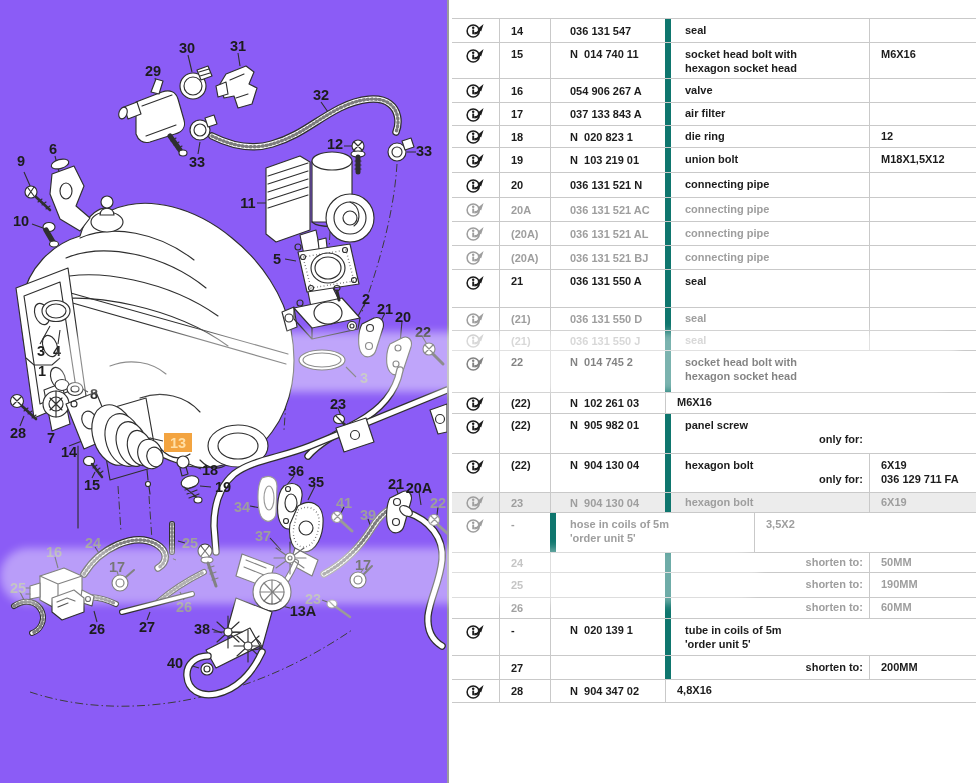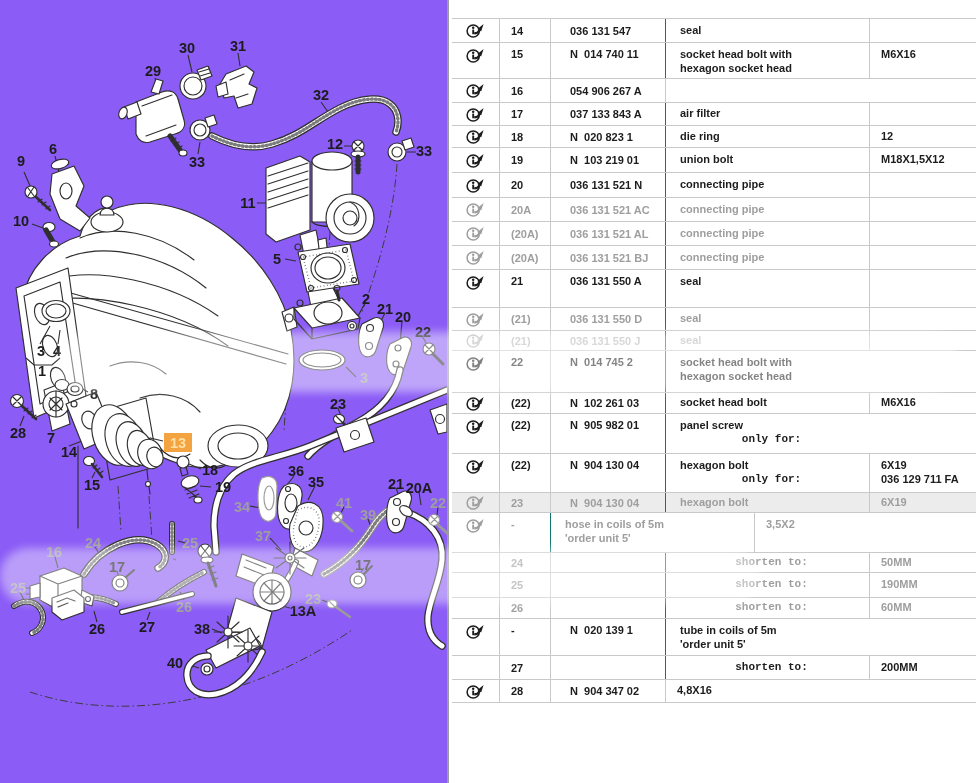--- a/index.html
+++ b/index.html
@@ -34,24 +34,24 @@
        font-size:11px;font-weight:bold;color:#1c1c1c;}
   .row.sel{background:#ececec;}
   .row.grey{color:#9e9e9e;}
   .row.faded{color:#b9b9b9;}
   .cell{box-sizing:border-box;display:flex;flex-direction:column;justify-content:center;}
   .row.top .cell{justify-content:flex-start;padding-top:5px;}
   .c-icon{width:47px;align-items:center;}
   .row.top .c-icon{padding-top:4px;}
   .c-pos{width:51px;border-left:1px solid #c9c9c9;padding-left:11px;}
   .c-part{width:115px;border-left:1px solid #c9c9c9;padding-left:19px;white-space:pre;}
-  .c-desc{width:204px;border-left:1px solid #0f766e;padding-left:14px;}
+  .c-desc{width:204px;border-left:6px solid #0f766e;padding-left:14px;}
   .c-spec{width:107px;border-left:1px solid #c9c9c9;padding-left:11px;}
   .l{line-height:13.5px;}
-  .noteline{line-height:13.5px;text-align:center;padding-right:6px;font-family:Liberation Mono, monospace;}
+  .noteline{line-height:13.5px;text-align:right;padding-right:6px;}
   .ic{display:block;}
   .hidden{visibility:hidden;}
 
   
   .wm{position:absolute;background:rgba(255,255,255,0.45);border-radius:30px;
       pointer-events:none;filter:blur(4px);}
 </style>
 </head>
 <body>
 
@@ -467,20 +467,23 @@
       <svg class="ic" width="19" height="17" viewBox="0 0 19 17">
         <circle cx="7.2" cy="9" r="6.1" fill="none" stroke="currentColor" stroke-width="1.5"></circle>
         <circle cx="7.2" cy="5.8" r="1.25" fill="currentColor"></circle>
         <rect x="6.25" y="7.5" width="1.9" height="4.8" rx="0.4" fill="currentColor"></rect>
         <path d="M8.2,11.4 C11,11.3 12.6,10.1 13.4,8.1" fill="none" stroke="currentColor" stroke-width="2.1"></path>
         <polygon points="11.4,6.9 17.6,2.1 15.1,9.5" fill="currentColor"></polygon>
       </svg>
     </div>
     <div class="cell c-pos">16</div>
     <div class="cell c-part">054 906 267 A</div>
+    <div class="cell c-desc">
+            <div class="l">valve</div>
+          </div>
     <div class="cell c-spec"></div>
   </div>
         <div class="row" style="height: 23px;">
     <div class="cell c-icon">
       <svg class="ic" width="19" height="17" viewBox="0 0 19 17">
         <circle cx="7.2" cy="9" r="6.1" fill="none" stroke="currentColor" stroke-width="1.5"></circle>
         <circle cx="7.2" cy="5.8" r="1.25" fill="currentColor"></circle>
         <rect x="6.25" y="7.5" width="1.9" height="4.8" rx="0.4" fill="currentColor"></rect>
         <path d="M8.2,11.4 C11,11.3 12.6,10.1 13.4,8.1" fill="none" stroke="currentColor" stroke-width="2.1"></path>
         <polygon points="11.4,6.9 17.6,2.1 15.1,9.5" fill="currentColor"></polygon>
@@ -672,23 +675,20 @@
       <svg class="ic" width="19" height="17" viewBox="0 0 19 17">
         <circle cx="7.2" cy="9" r="6.1" fill="none" stroke="currentColor" stroke-width="1.5"></circle>
         <circle cx="7.2" cy="5.8" r="1.25" fill="currentColor"></circle>
         <rect x="6.25" y="7.5" width="1.9" height="4.8" rx="0.4" fill="currentColor"></rect>
         <path d="M8.2,11.4 C11,11.3 12.6,10.1 13.4,8.1" fill="none" stroke="currentColor" stroke-width="2.1"></path>
         <polygon points="11.4,6.9 17.6,2.1 15.1,9.5" fill="currentColor"></polygon>
       </svg>
     </div>
     <div class="cell c-pos">(22)</div>
     <div class="cell c-part">N  102 261 03</div>
-    <div class="cell c-desc">
-            <div class="l">socket head bolt</div>
-          </div>
     <div class="cell c-spec">
             <div class="l">M6X16</div>
           </div>
   </div>
         <div class="row top" style="height: 40px;">
     <div class="cell c-icon">
       <svg class="ic" width="19" height="17" viewBox="0 0 19 17">
         <circle cx="7.2" cy="9" r="6.1" fill="none" stroke="currentColor" stroke-width="1.5"></circle>
         <circle cx="7.2" cy="5.8" r="1.25" fill="currentColor"></circle>
         <rect x="6.25" y="7.5" width="1.9" height="4.8" rx="0.4" fill="currentColor"></rect>

